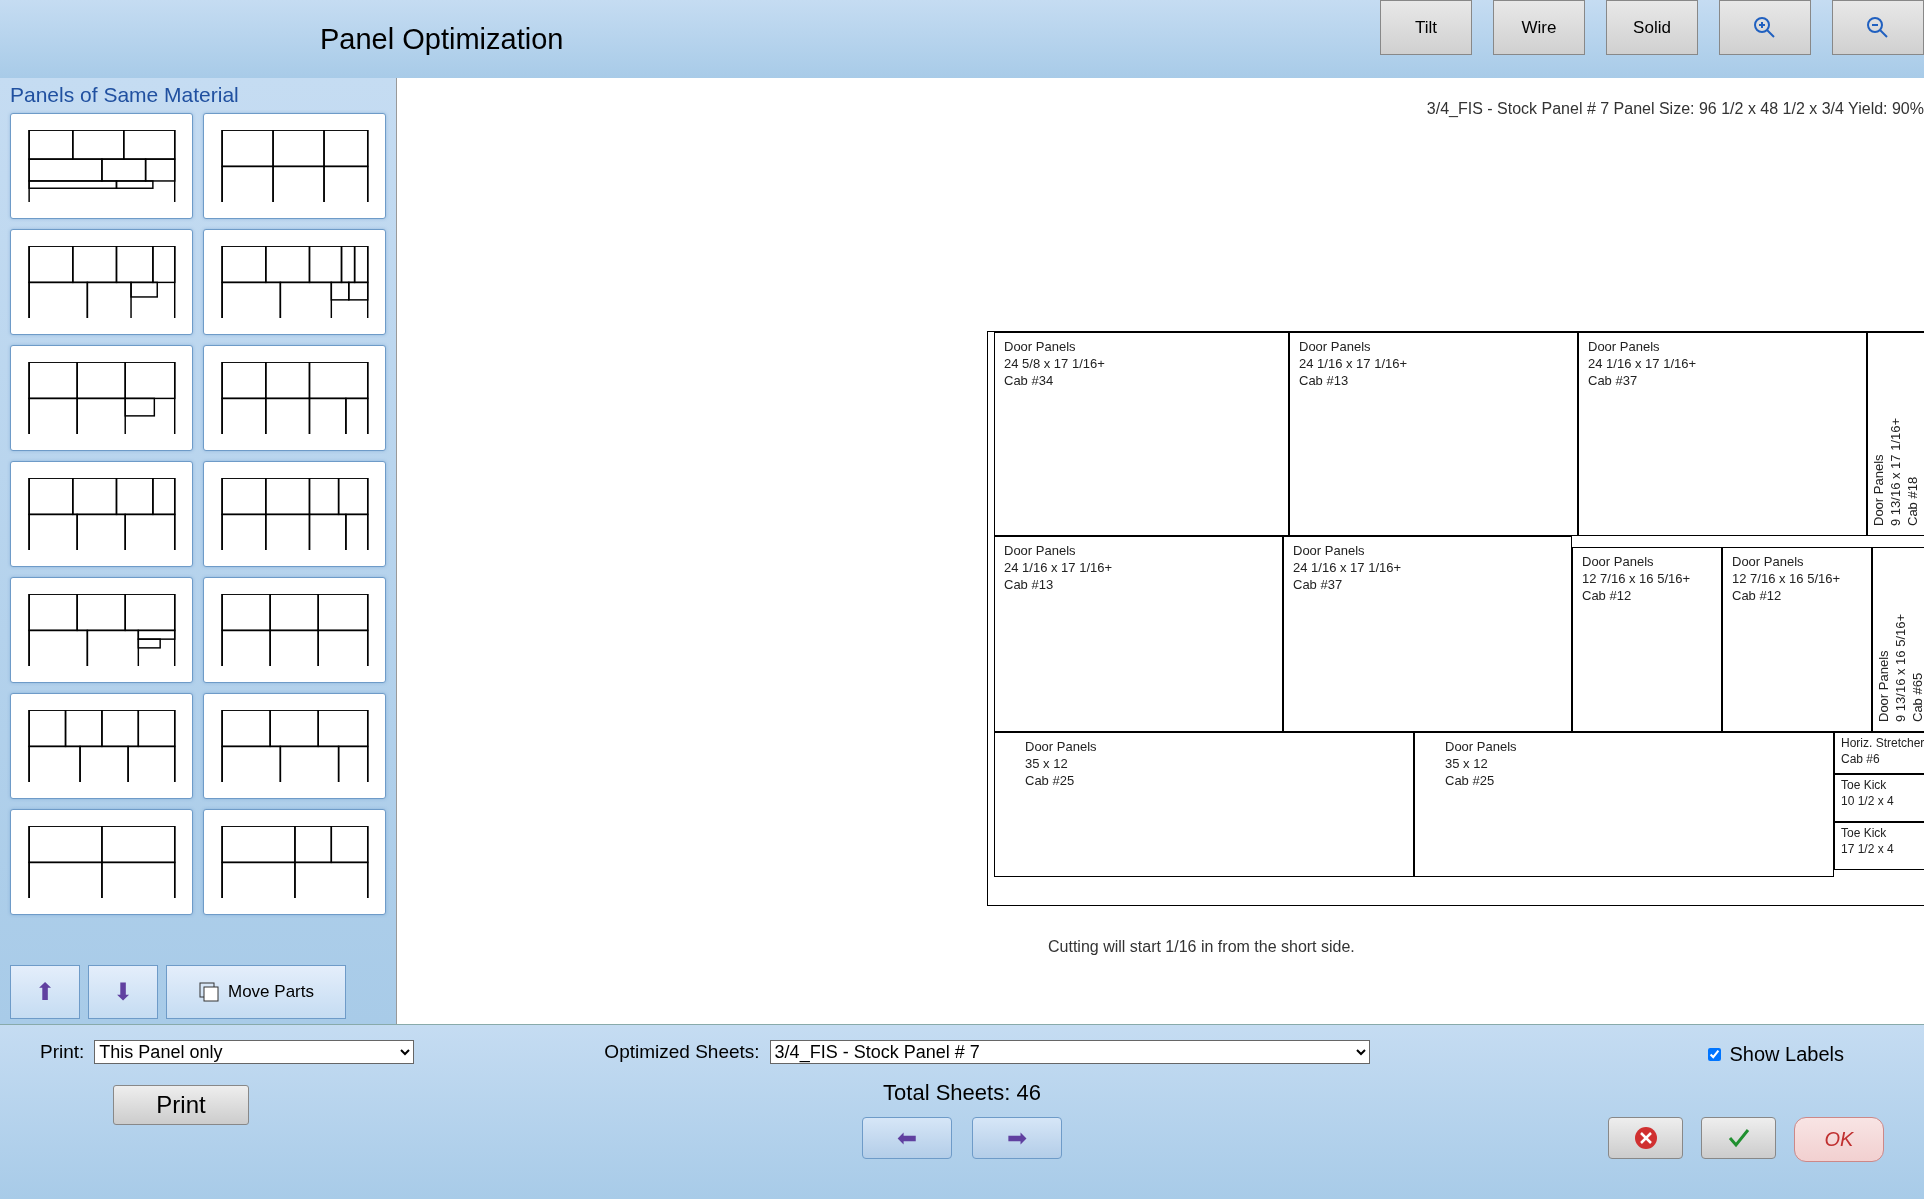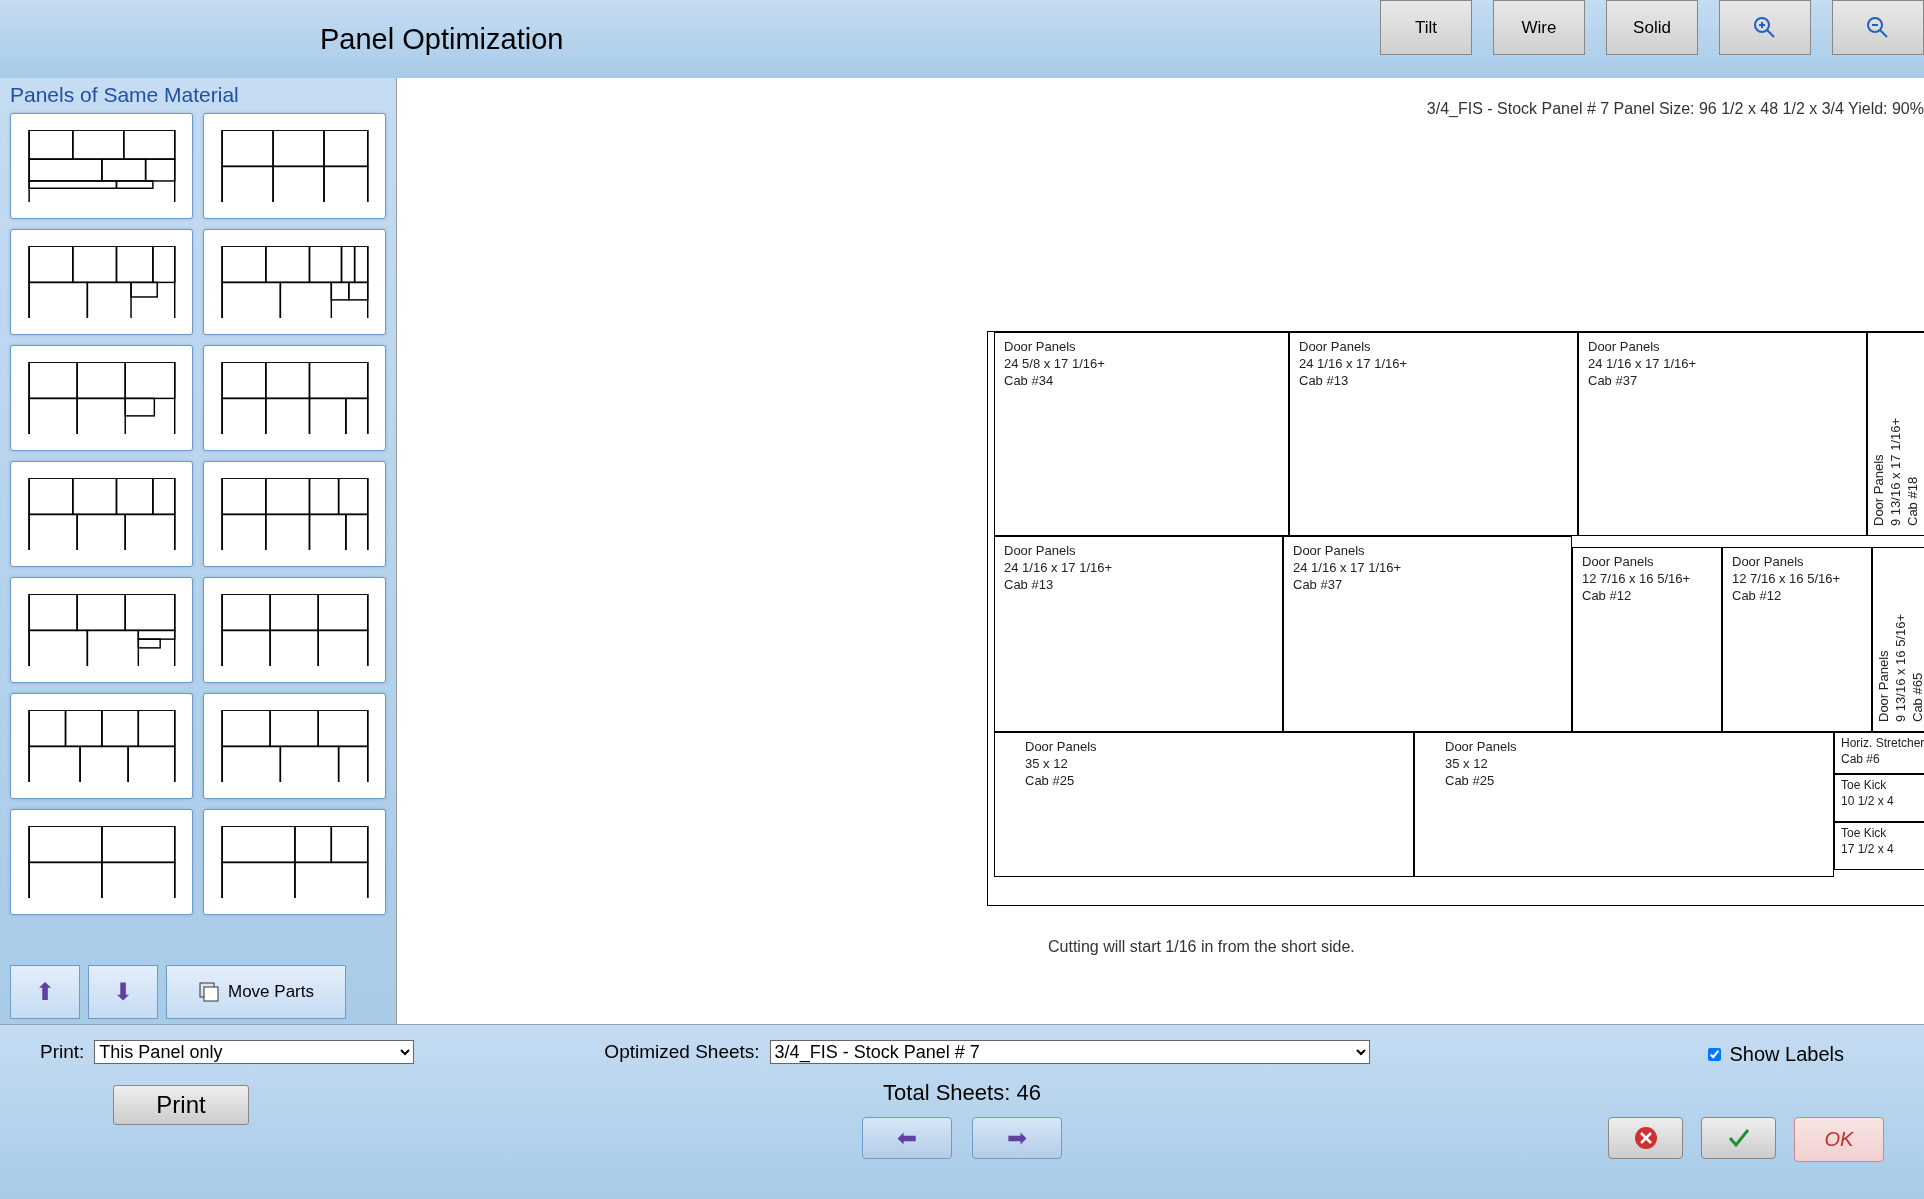--- a/index.html
+++ b/index.html
@@ -169,21 +169,21 @@
 }
 .act-btn {
   width: 75px; height: 42px;
   background: linear-gradient(to bottom, #eee, #ccc);
   border: 1px solid #888; border-radius: 4px; cursor: pointer;
   display: flex; align-items: center; justify-content: center; font-size: 22px;
 }
 .ok-btn {
   width: 90px; height: 45px;
   background: linear-gradient(to bottom, #f8e4e4, #f2d0d0);
-  border: 1px solid #c88; border-radius: 4px; cursor: pointer;
+  border: 1px solid #c88; border-radius: 12px; cursor: pointer;
   color: #c03030; font-size: 20px; font-style: italic;
 }
 .arrow-up::before{content:"⬆"; color:#6040a0; font-size:24px;}
 .arrow-down::before{content:"⬇"; color:#6040a0; font-size:24px;}
 </style>
 </head>
 <body>
 
 <div class="header">
   <div class="header-title">Panel Optimization</div>

